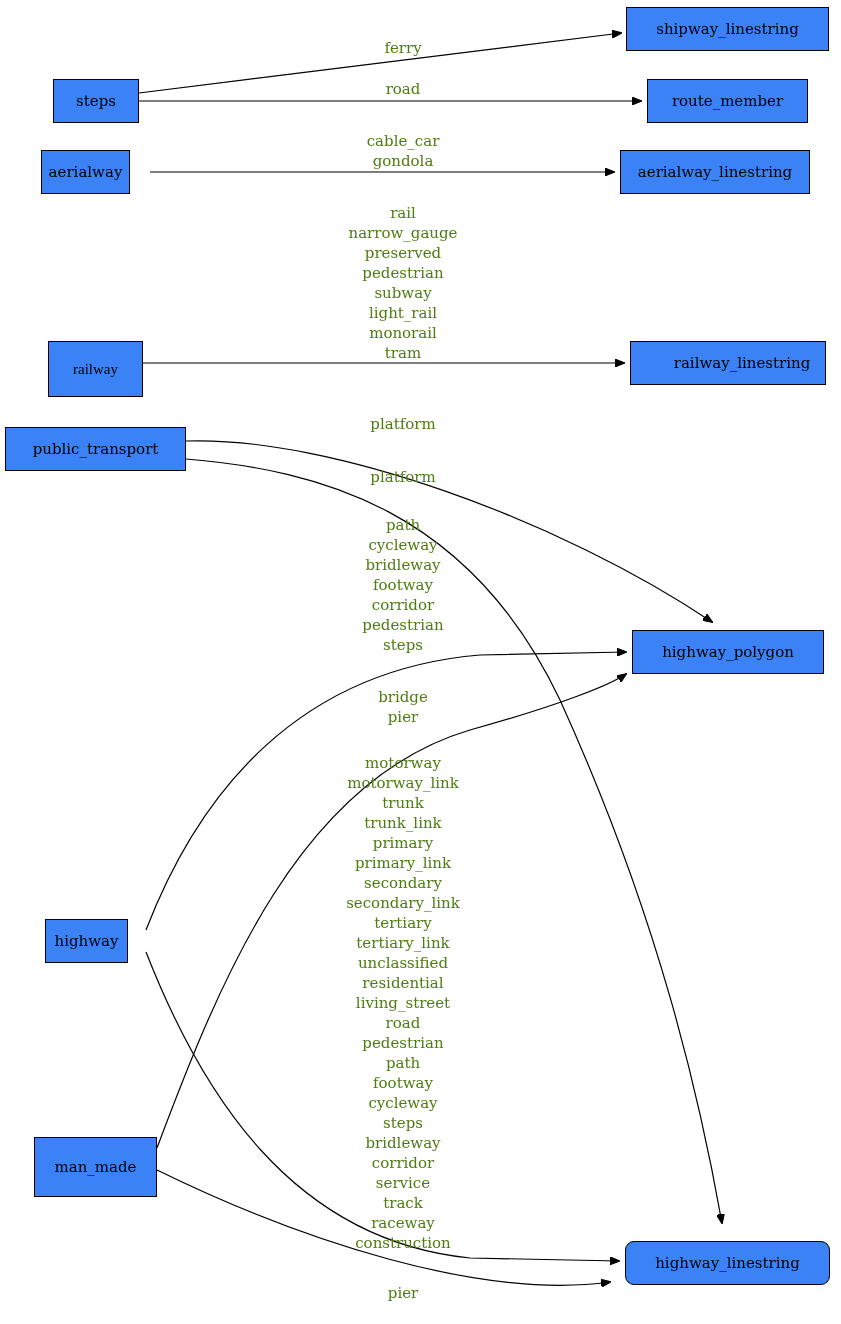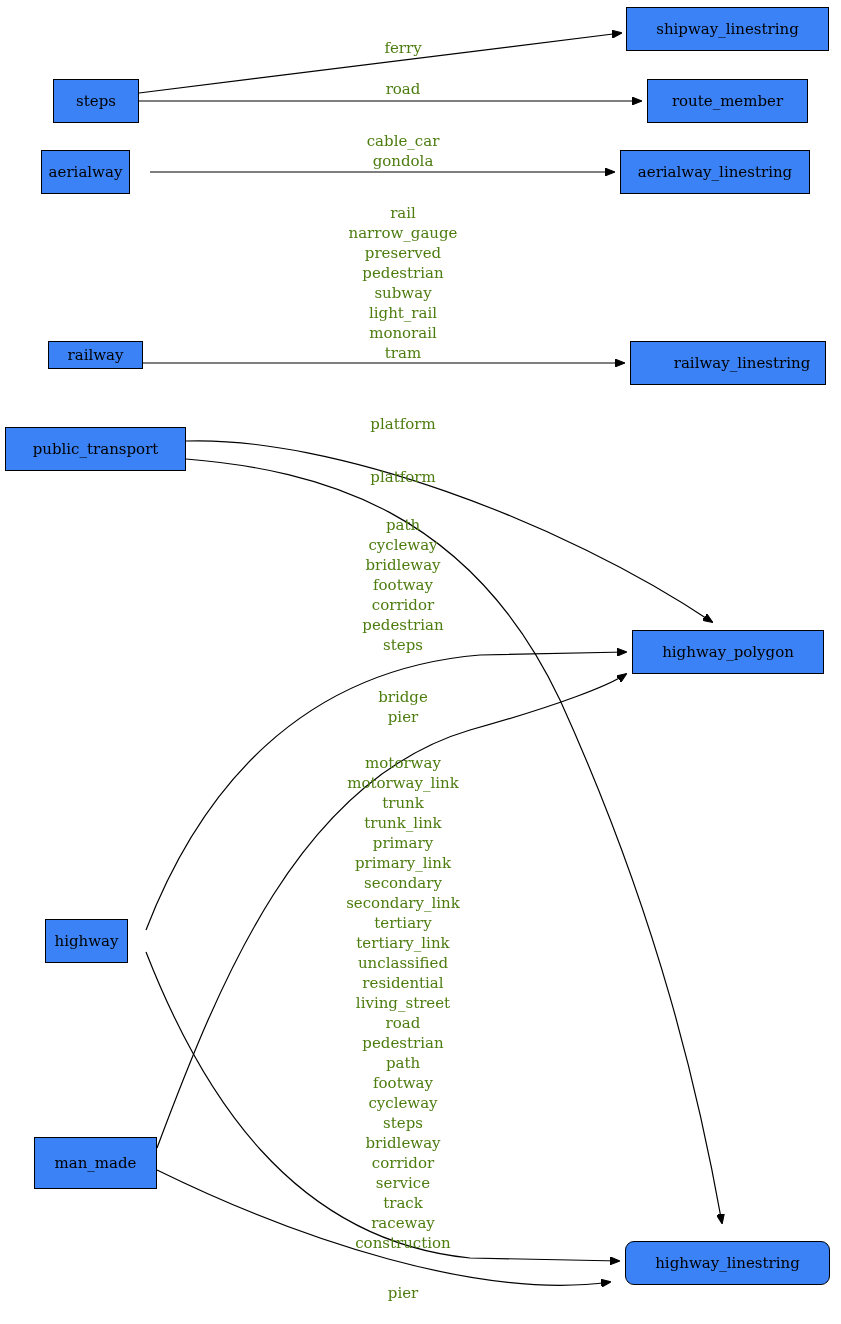--- a/index.html
+++ b/index.html
@@ -92,36 +92,36 @@
       </div>
       <div class="node" style="left: 647px; top: 79px; width: 161px; height: 44px;">
         <span>route_member</span>
       </div>
       <div class="node" style="left: 41px; top: 150px; width: 89px; height: 44px;">
         <span>aerialway</span>
       </div>
       <div class="node" style="left: 620px; top: 150px; width: 190px; height: 44px;">
         <span>aerialway_linestring</span>
       </div>
-      <div class="node" style="left: 48px; top: 341px; width: 95px; height: 28px;">
+      <div class="node" style="left: 48px; top: 341px; width: 95px; height: 56px; font-family: Liberation Serif, serif;">
         <span>railway</span>
       </div>
       <div class="node" style="left: 630px; top: 341px; width: 196px; height: 44px; padding-left: 28px;">
         <span>railway_linestring</span>
       </div>
       <div class="node" style="left: 5px; top: 427px; width: 181px; height: 44px;">
         <span>public_transport</span>
       </div>
       <div class="node" style="left: 632px; top: 630px; width: 192px; height: 44px;">
         <span>highway_polygon</span>
       </div>
       <div class="node" style="left: 45px; top: 919px; width: 83px; height: 44px;">
         <span>highway</span>
       </div>
-      <div class="node" style="left: 34px; top: 1137px; width: 123px; height: 52px;">
+      <div class="node" style="left: 34px; top: 1137px; width: 123px; height: 60px;">
         <span>man_made</span>
       </div>
       <div class="node" style="left: 625px; top: 1241px; width: 205px; height: 44px; border-radius: 9px;">
         <span>highway_linestring</span>
       </div>
     </div>
   <div id="label-layer">
       <div class="edge-label" style="left: 403px; top: 38px;">
         <div>ferry</div>
       </div>

